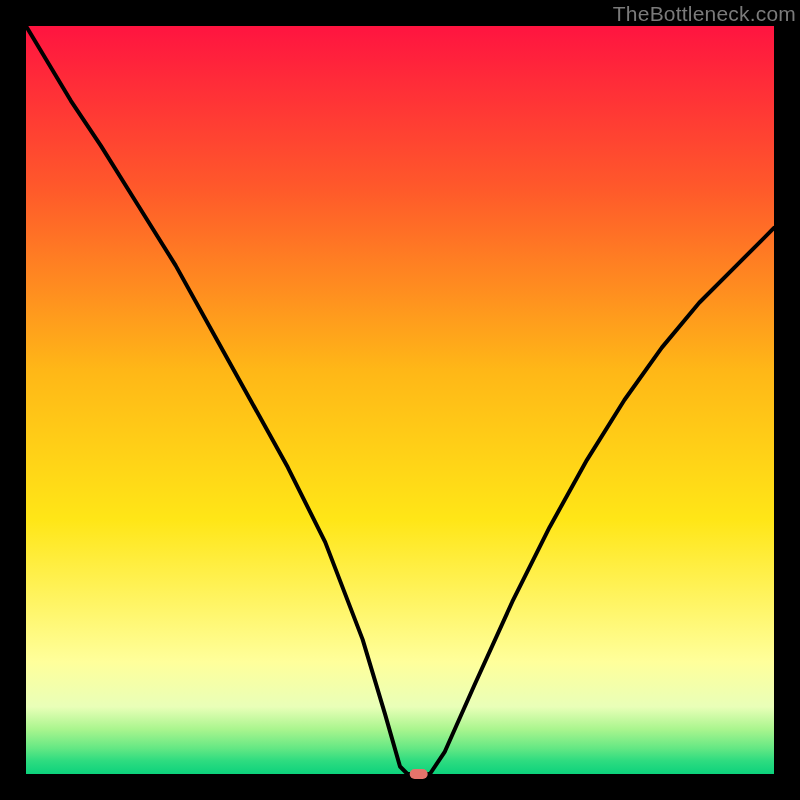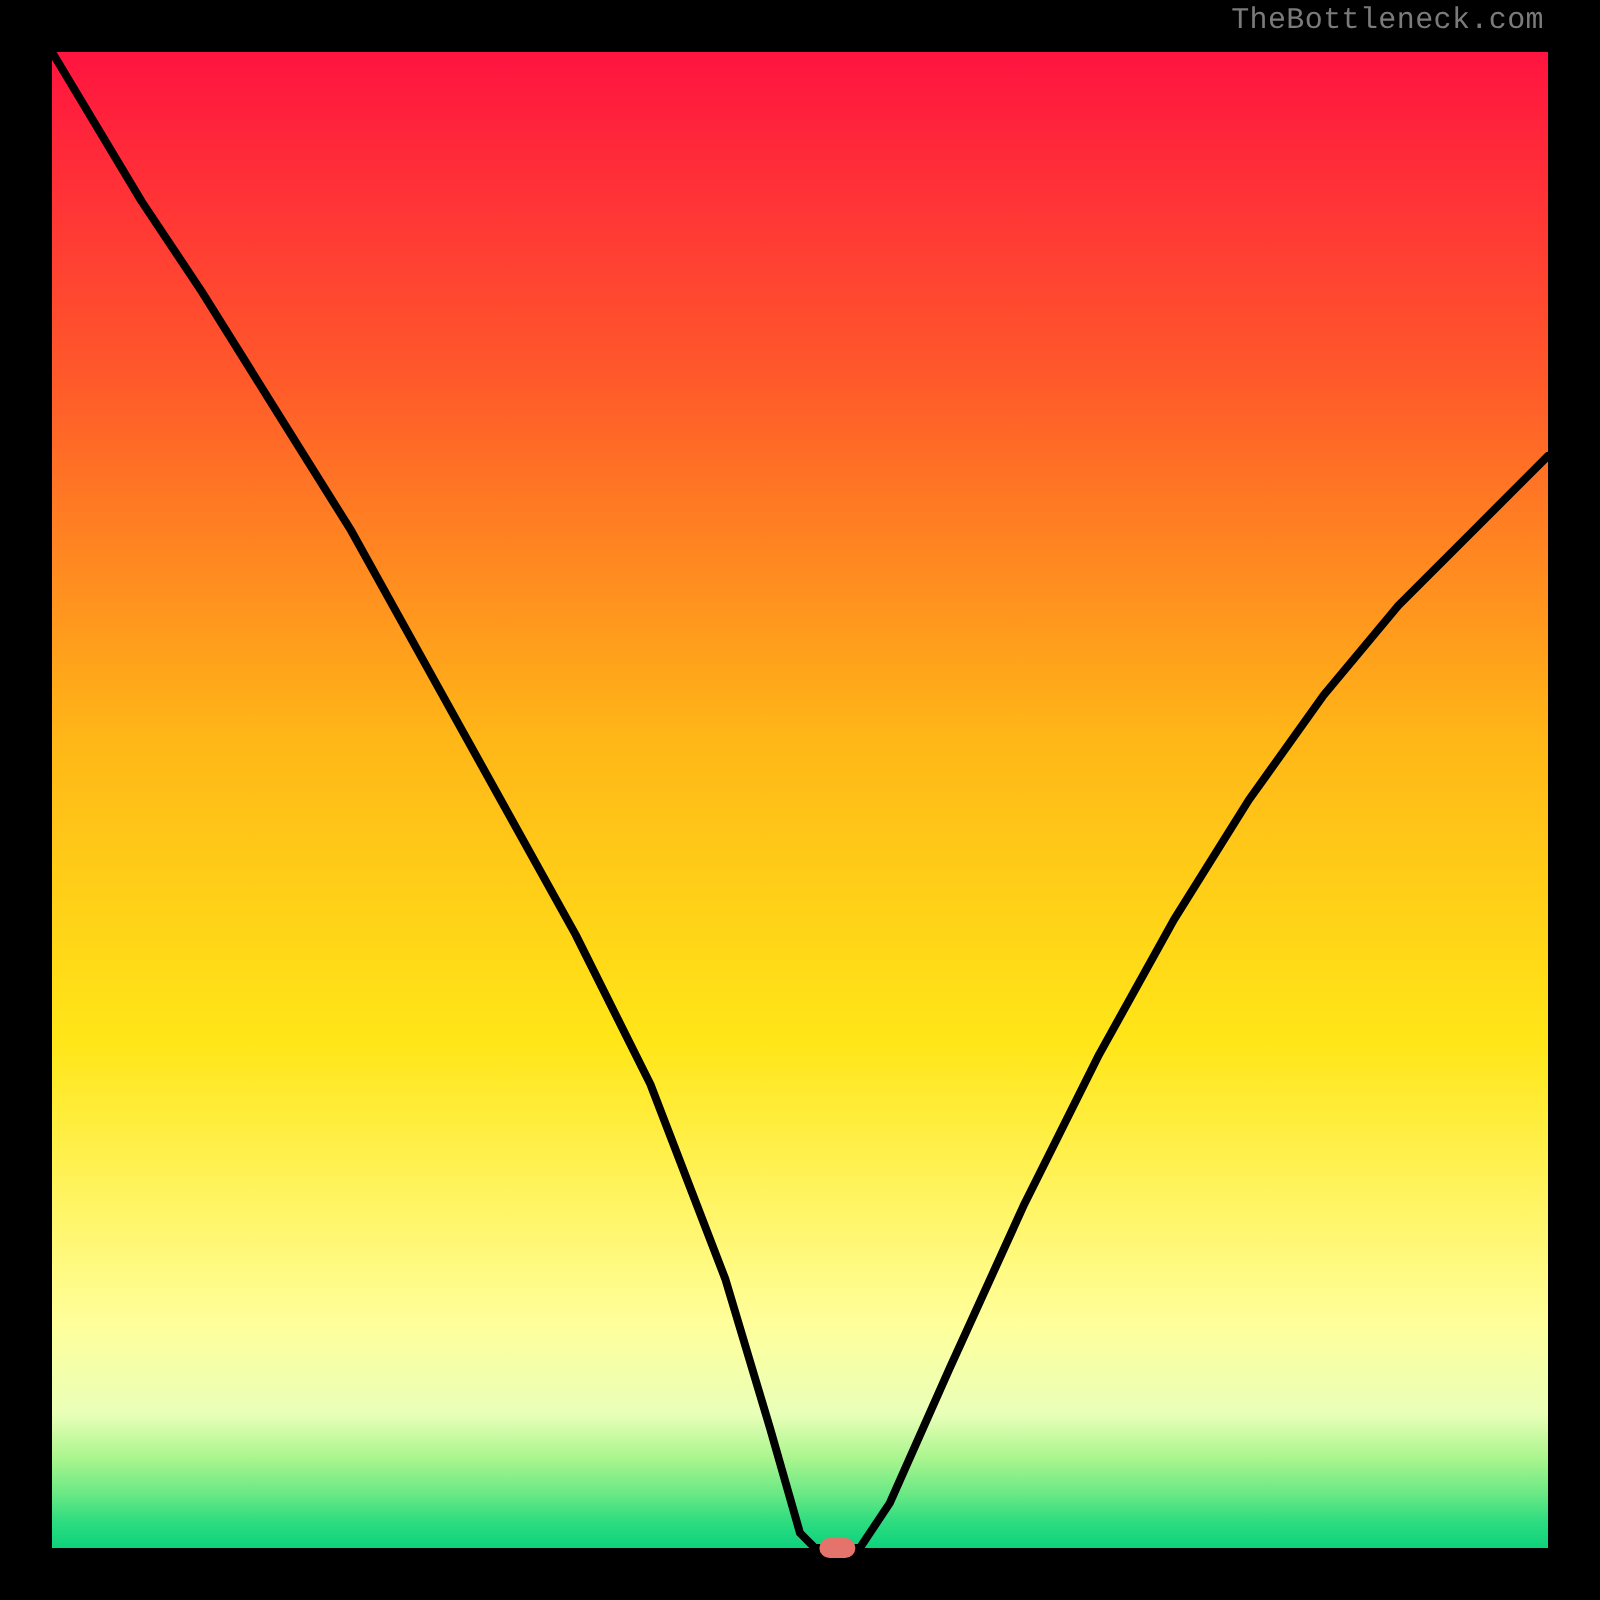--- a/index.html
+++ b/index.html
@@ -15,27 +15,26 @@
     position: absolute;
     top: 0;
     left: 0;
     width: 800px;
     height: 800px;
     background: #000;
   }
   .watermark {
     position: absolute;
     top: 2px;
-    right: 28px;
+    right: 4px;
     color: #7a7a7a;
-    font-size: 15px;
+    font-size: 21px;
     font-weight: 400;
     letter-spacing: 0.2px;
     z-index: 10;
-    font-family: Liberation Mono, monospace;
   }
   svg {
     position: absolute;
     top: 0;
     left: 0;
   }
 </style>
 </head>
 <body>
 

